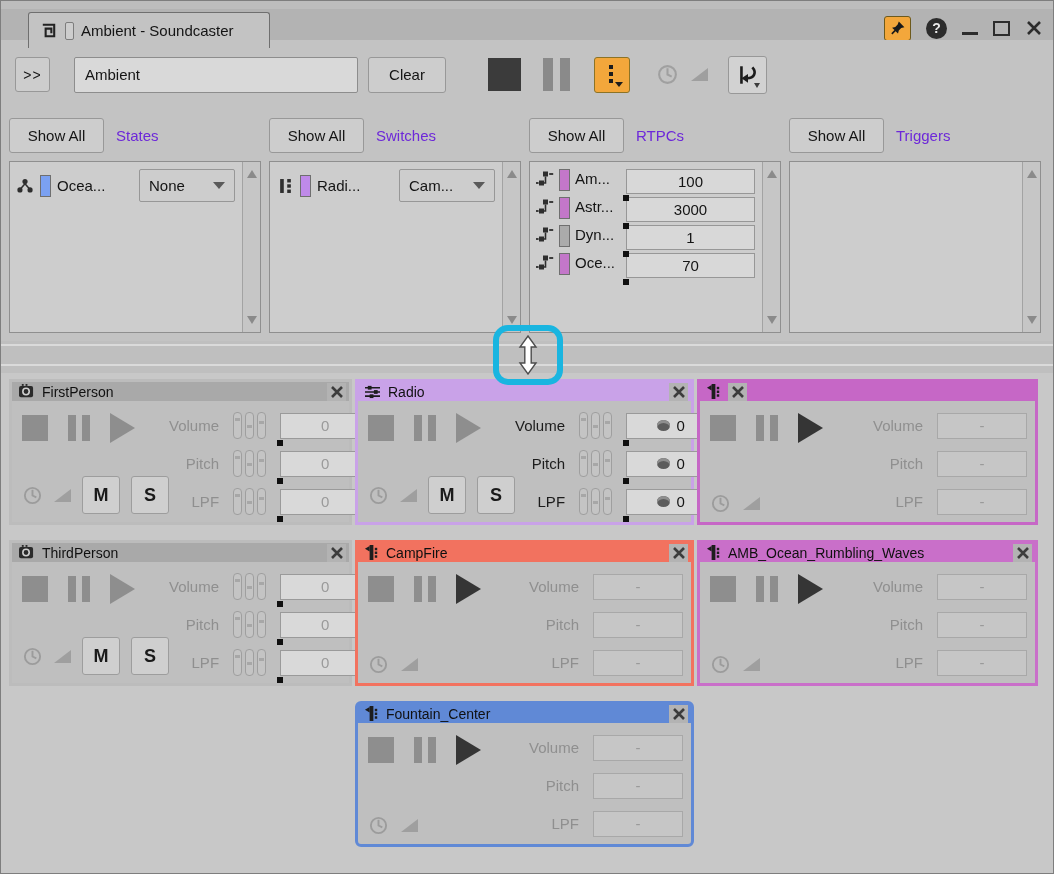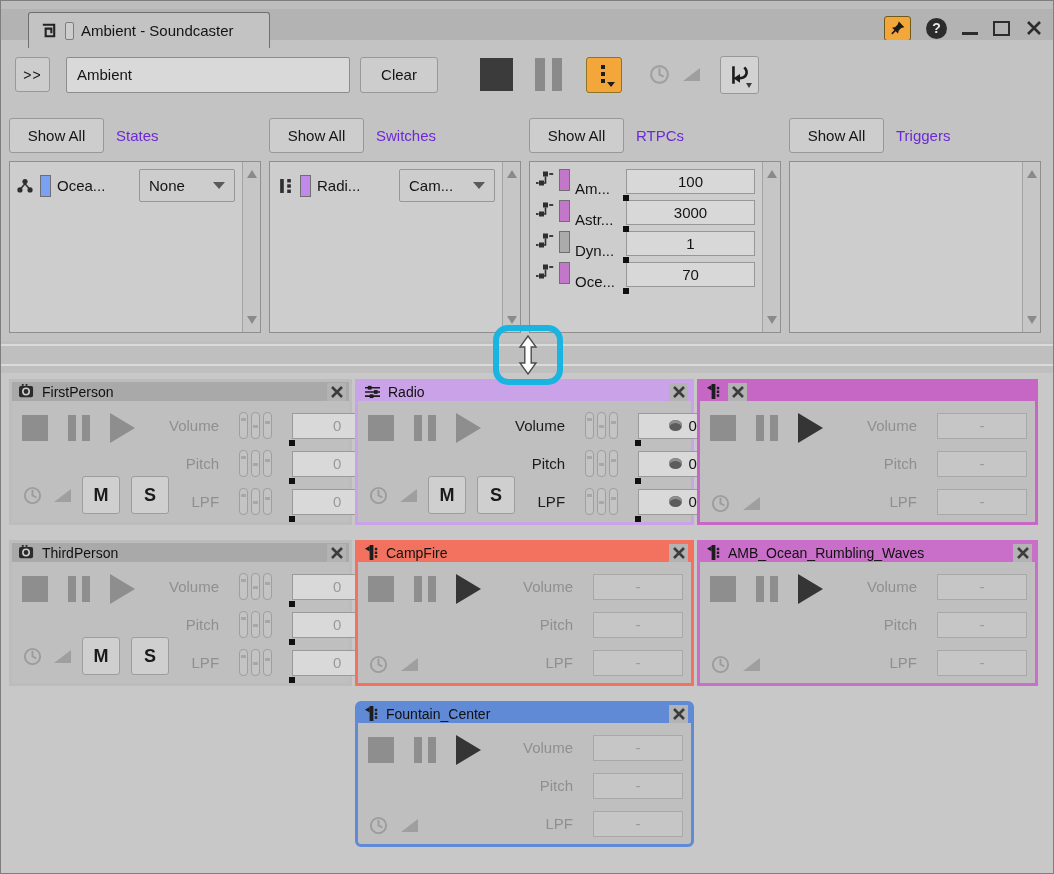--- a/index.html
+++ b/index.html
@@ -25,21 +25,21 @@
   .min-btn { width:16px; height:26px; position:relative; }
   .min-btn::after { content:""; position:absolute; left:0; bottom:6px; width:16px; height:3px; background:#2c2c2c; }
   .max-btn { width:17px; height:15px; border:2px solid #2c2c2c; margin-top:1px; }
 
   
   .toolbar { position:absolute; left:0; top:39px; width:100%; height:69px; background:#c3c3c3;
              display:flex; align-items:center; }
   .btn { background:#cdcdcd; border:1px solid #989898; border-radius:3px; color:#141414;
          font-size:15px; display:flex; align-items:center; justify-content:center; }
   .expand-btn { width:35px; height:35px; margin-left:14px; font-size:14px; letter-spacing:1px; }
-  .query-input { width:284px; height:36px; margin-left:16px; background:#d9d9d9;
+  .query-input { width:284px; height:36px; margin-left:24px; background:#d9d9d9;
                  border:1px solid #8d8d8d; border-radius:2px; font-size:15px; color:#141414;
                  padding:0 10px; font-family:"Liberation Sans", sans-serif; }
   .clear-btn { width:78px; height:36px; margin-left:10px; }
   .t-gap { width:42px; }
   .stop-sq { width:33px; height:33px; background:#3b3b3b; }
   .pause-ic { display:flex; gap:7px; margin-left:22px; }
   .pause-ic i { display:block; width:10px; height:33px; background:#8a8a8a; }
   .opt-btn { width:36px; height:36px; margin-left:24px; background:#f3a73b; border:1px solid #8c7326;
              border-radius:3px; position:relative; }
   .opt-dots { position:absolute; left:14px; top:7px; display:flex; flex-direction:column; gap:3px; }
@@ -71,21 +71,21 @@
   .li-icon { width:18px; height:18px; flex:0 0 auto; display:flex; align-items:center; justify-content:center; }
   .chip { width:11px; height:22px; border:1px solid #6f6f6f; flex:0 0 auto; }
   .li-name { font-size:15px; color:#141414; white-space:nowrap; overflow:hidden; flex:1; }
   .dd { width:96px; height:33px; background:#cdcdcd; border:1px solid #979797; border-radius:2px;
         display:flex; align-items:center; justify-content:space-between; padding:0 9px; flex:0 0 auto; }
   .dd span { font-size:15px; color:#141414; }
   .dd-arrow { border-left:6px solid transparent; border-right:6px solid transparent;
               border-top:7px solid #5a5a5a; }
   
   .rtpc-item { display:flex; align-items:flex-start; gap:5px; margin-bottom:3px; }
-  .rtpc-item .li-name { flex:0 0 46px; margin-top:11px; }
+  .rtpc-item .li-name { flex:0 0 46px; margin-top:1px; }
   .rtpc-val { flex:1; }
   .vfield { height:25px; background:#d8d8d8; border:1px solid #979797; display:flex;
             align-items:center; justify-content:center; font-size:15px; color:#141414; }
   .hslider { position:relative; height:8px; margin-top:1px; background:#cdcdcd;
              border-top:1px solid #9a9a9a; border-bottom:1px solid #9a9a9a; }
   .hslider .thumb { position:absolute; top:0; width:6px; height:6px; background:#101010; margin-left:-3px; }
 
   
   .splitter { position:absolute; left:0; top:340px; width:100%; height:32px; background:#bfbfbf; }
   .splitter::before, .splitter::after { content:""; position:absolute; left:0; width:100%; height:2px; background:#dadada; }
@@ -111,21 +111,21 @@
   .t-stop { width:26px; height:26px; background:#8e8e8e; }
   .t-pause { display:flex; gap:6px; }
   .t-pause i { width:8px; height:26px; background:#8e8e8e; }
   .t-play { width:0; height:0; border-top:15px solid transparent; border-bottom:15px solid transparent;
             border-left:25px solid #8e8e8e; }
   .module.playdark .t-play { border-left-color:#353535; }
   .mod-ctl { display:flex; align-items:center; gap:11px; }
   .ms { width:38px; height:38px; background:#cfcfcf; border:1px solid #9d9d9d; border-radius:3px;
         font-size:18px; font-weight:bold; color:#1a1a1a; font-family:"Liberation Sans", sans-serif; }
   .mod-right { flex:1; display:flex; flex-direction:column; justify-content:flex-start; gap:5px; padding-top:2px; }
-  .prow { display:flex; align-items:center; justify-content:flex-end; gap:20px; height:33px; }
+  .prow { display:flex; align-items:center; justify-content:flex-end; gap:14px; height:33px; }
   .plabel { font-size:15px; color:#8f8f8f; }
   .module.active .plabel { color:#1c1c1c; }
   .faders { display:flex; gap:3px; }
   .faders i { display:block; width:9px; height:27px; border:1px solid #9f9f9f; border-radius:4px; position:relative; background:#c4c4c4; }
   .faders i::after { content:""; position:absolute; left:1px; right:1px; height:3px; background:#a7a7a7; }
   .faders i:nth-child(1)::after { top:5px; } .faders i:nth-child(2)::after { top:12px; } .faders i:nth-child(3)::after { top:8px; }
   .vcol { width:90px; }
   .vbox { height:26px; background:#d9d9d9; border:1px solid #9a9a9a; display:flex;
           align-items:center; justify-content:center; gap:6px; font-size:15px; color:#9a9a9a; }
   .module.active .vbox { color:#141414; }

